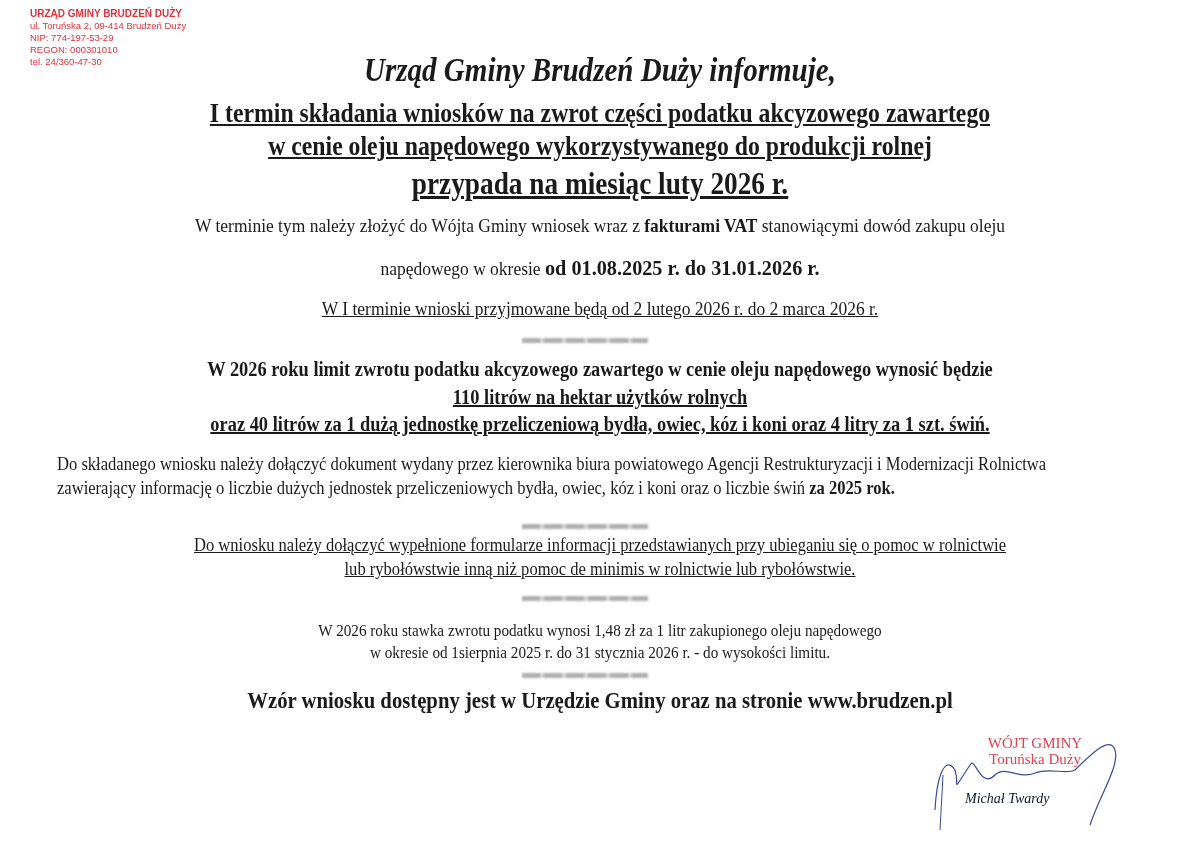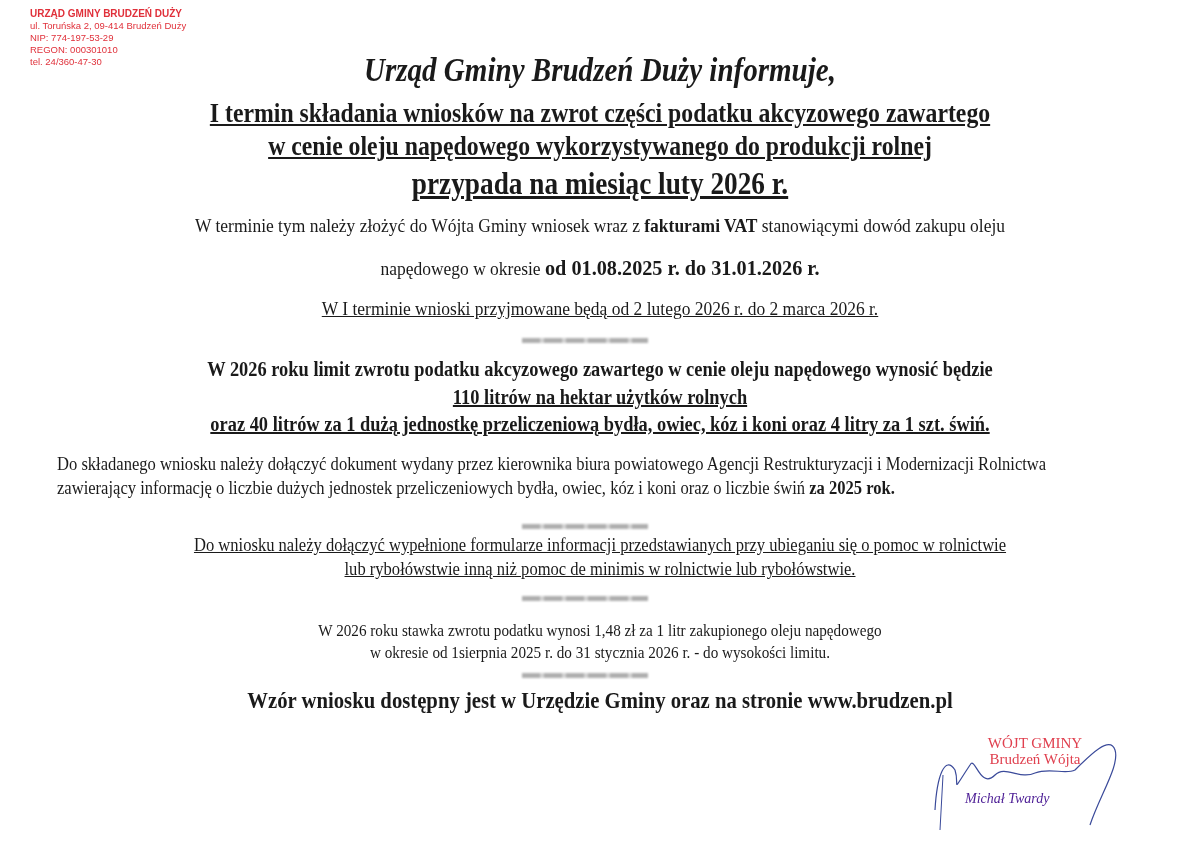--- a/index.html
+++ b/index.html
@@ -25,21 +25,21 @@
   .b1 { top:358px; }
   .b2 { top:386px; text-decoration:underline; }
   .b3 { top:413px; text-decoration:underline; }
   .par { position:absolute; left:57px; width:1090px; top:452px; font-size:18px; line-height:24px; transform:scaleX(0.92); transform-origin:left; }
   .u1 { top:533px; font-size:18px; text-decoration:underline; transform:scaleX(0.92); line-height:24px; left:100px; width:1000px; }
   .r1 { top:620px; font-size:16.5px; line-height:22px; transform:scaleX(0.92); }
   .final { top:688px; font-size:23px; font-weight:bold; transform:scaleX(0.9); }
   .sign { position:absolute; left:925px; top:735px; width:230px; height:100px; }
   .sign .st { position:absolute; left:40px; top:0; width:140px; text-align:center; color:#e0404f;
               font-family:"Liberation Serif", serif; font-size:15px; line-height:16px; }
-  .sign .name { position:absolute; left:40px; top:56px; font-style:italic; color:#4c1d95; font-size:14px; }
+  .sign .name { position:absolute; left:40px; top:56px; font-style:italic; color:#0f172a; font-size:14px; }
   .sign svg { position:absolute; left:0; top:0; }
 </style>
 </head>
 <body>
 
 <div class="stamp">
   <div class="s-title">URZĄD GMINY BRUDZEŃ DUŻY</div>
   <div>ul. Toruńska 2, 09-414 Brudzeń Duży</div>
   <div>NIP: 774-197-53-29</div>
   <div>REGON: 000301010</div>
@@ -81,16 +81,16 @@
 
 <div class="abs final">Wzór wniosku dostępny jest w Urzędzie Gminy oraz na stronie www.brudzen.pl</div>
 
 <div class="sign">
   <svg width="230" height="100">
     <path d="M10 75 C12 40, 20 20, 30 35 C35 50, 25 60, 45 30 C50 20, 55 55, 70 40 C80 30, 95 45, 110 38 C125 32, 140 40, 150 35 C165 20, 185 0, 190 15 C195 30, 175 60, 165 90" fill="none" stroke="#3a4a9a" stroke-width="1.2"></path>
     <path d="M15 95 L18 40" fill="none" stroke="#3a4a9a" stroke-width="1"></path>
   </svg>
   <div class="st">
     <div>WÓJT GMINY</div>
-    <div>Brudzeń Wójta</div>
+    <div>Toruńska Duży</div>
   </div>
   <div class="name">Michał Twardy</div>
 </div>
 
 </body></html>

